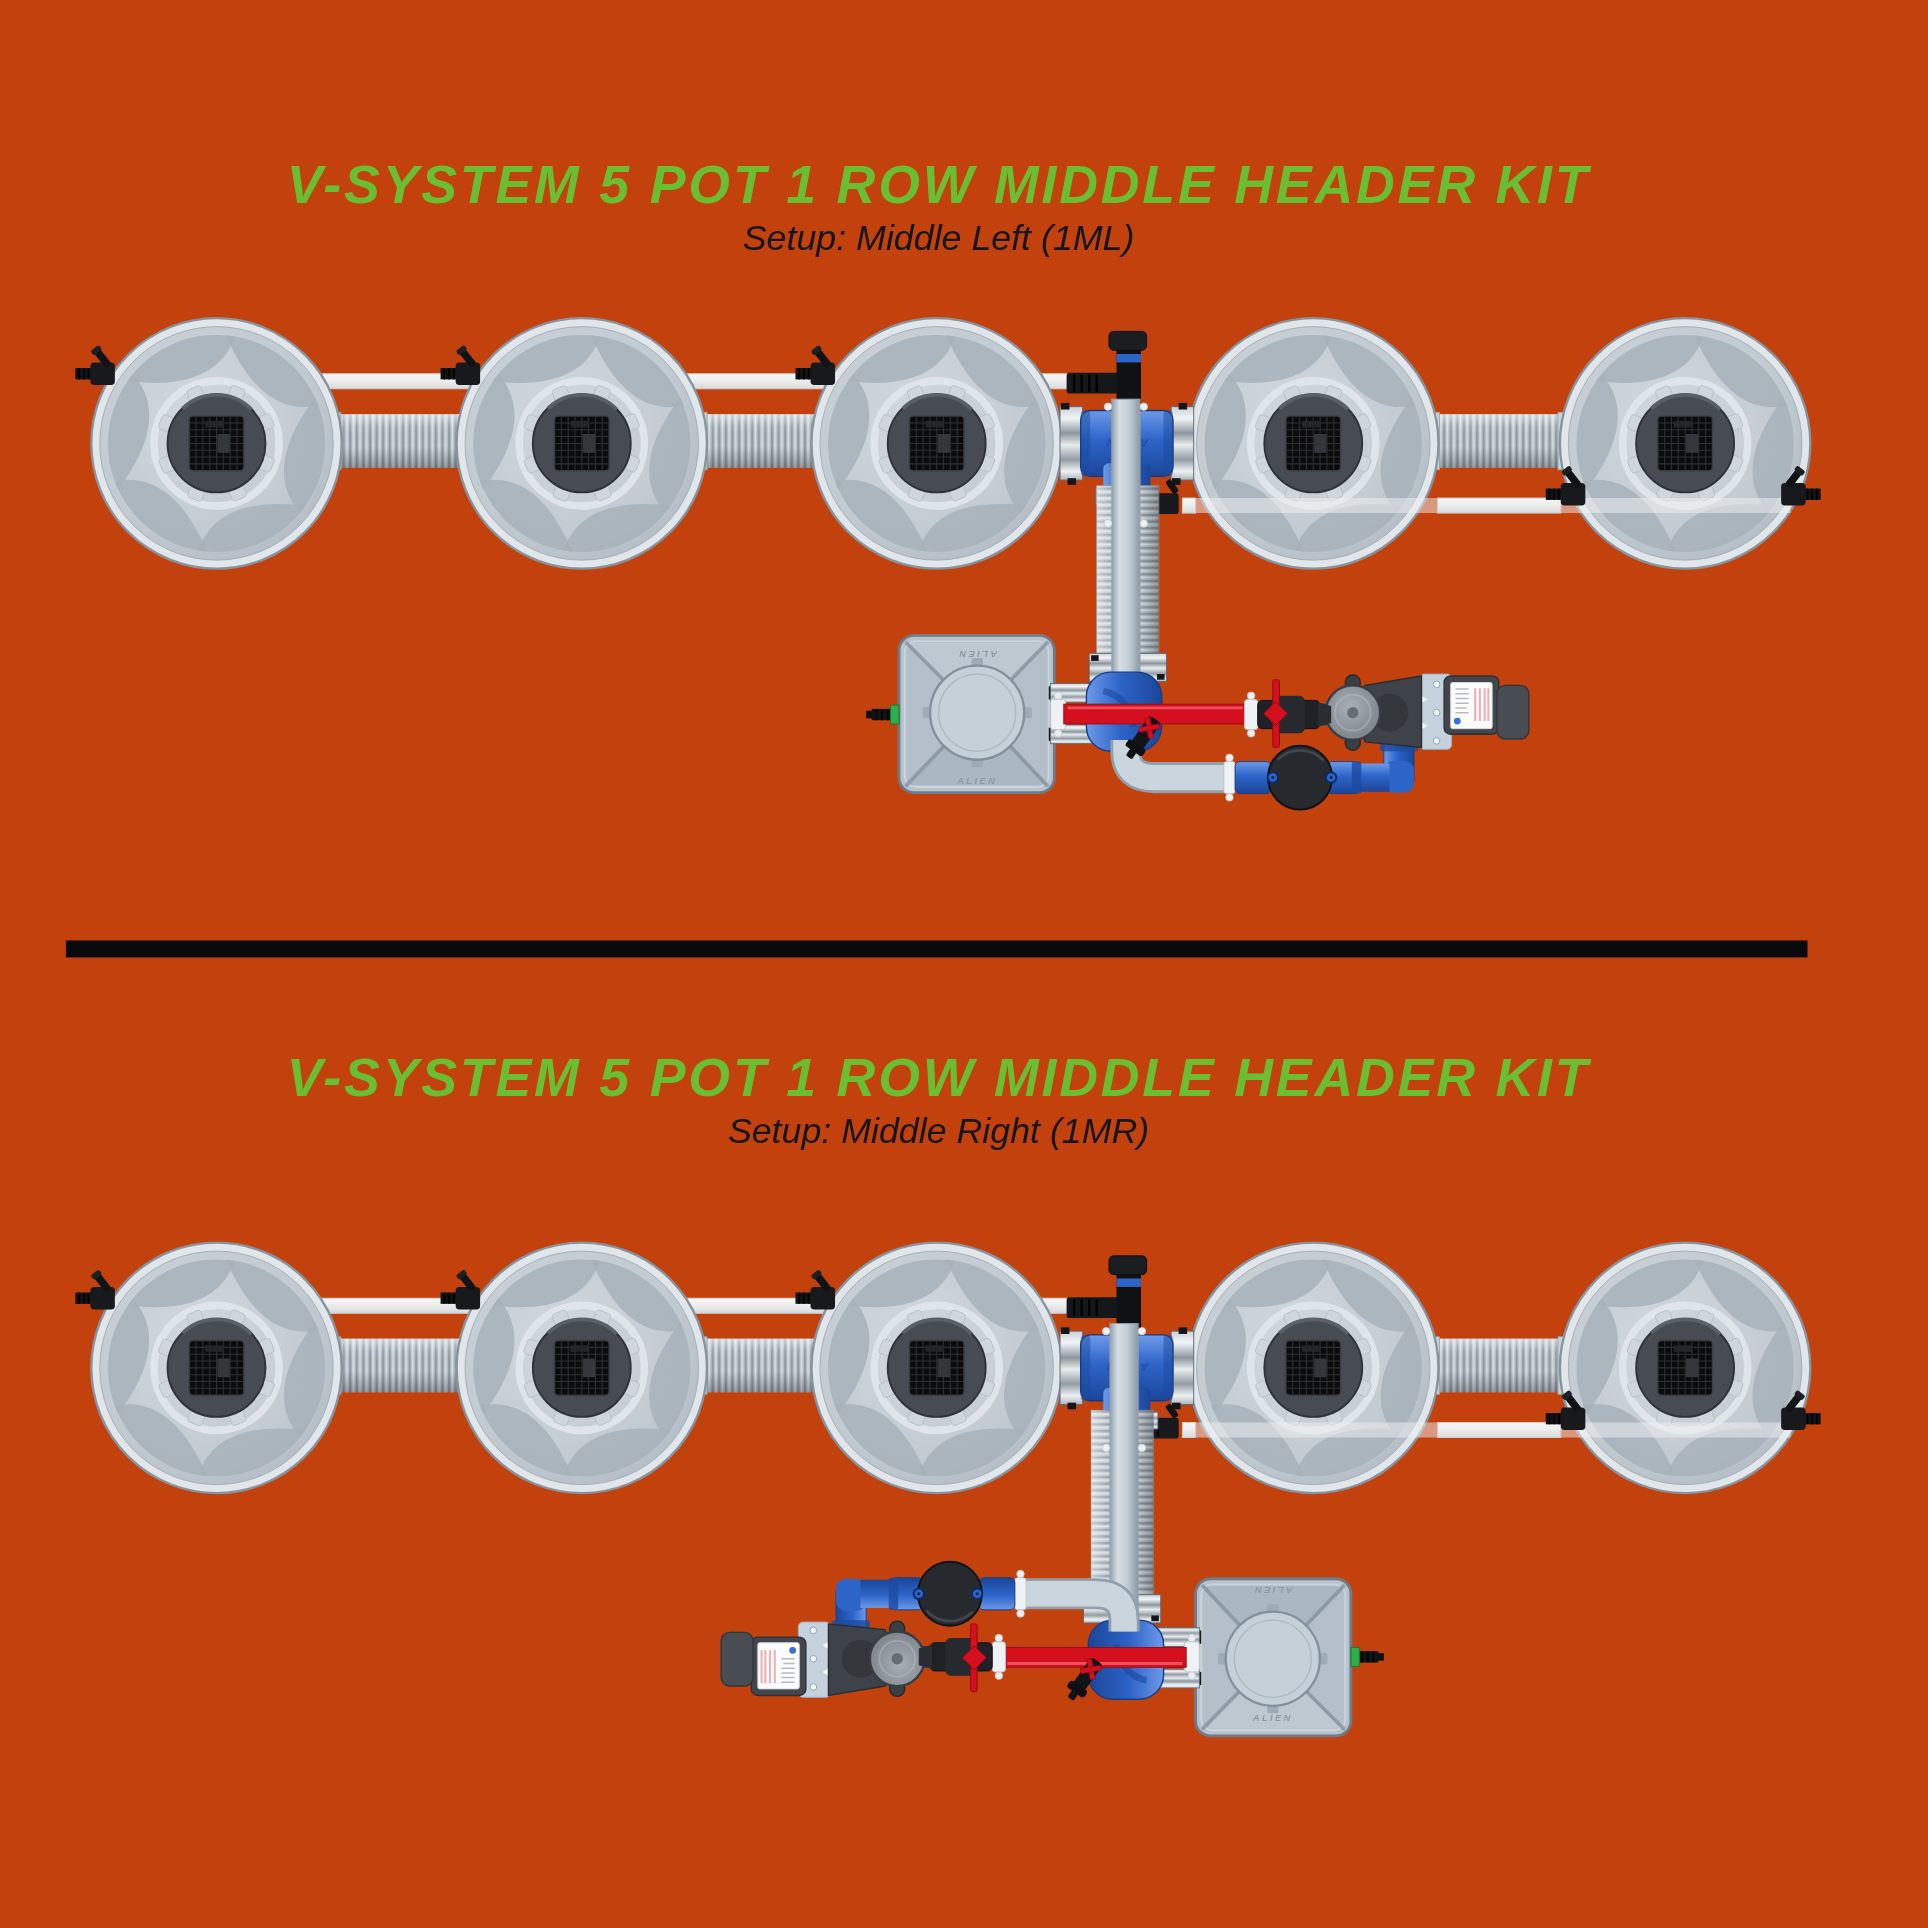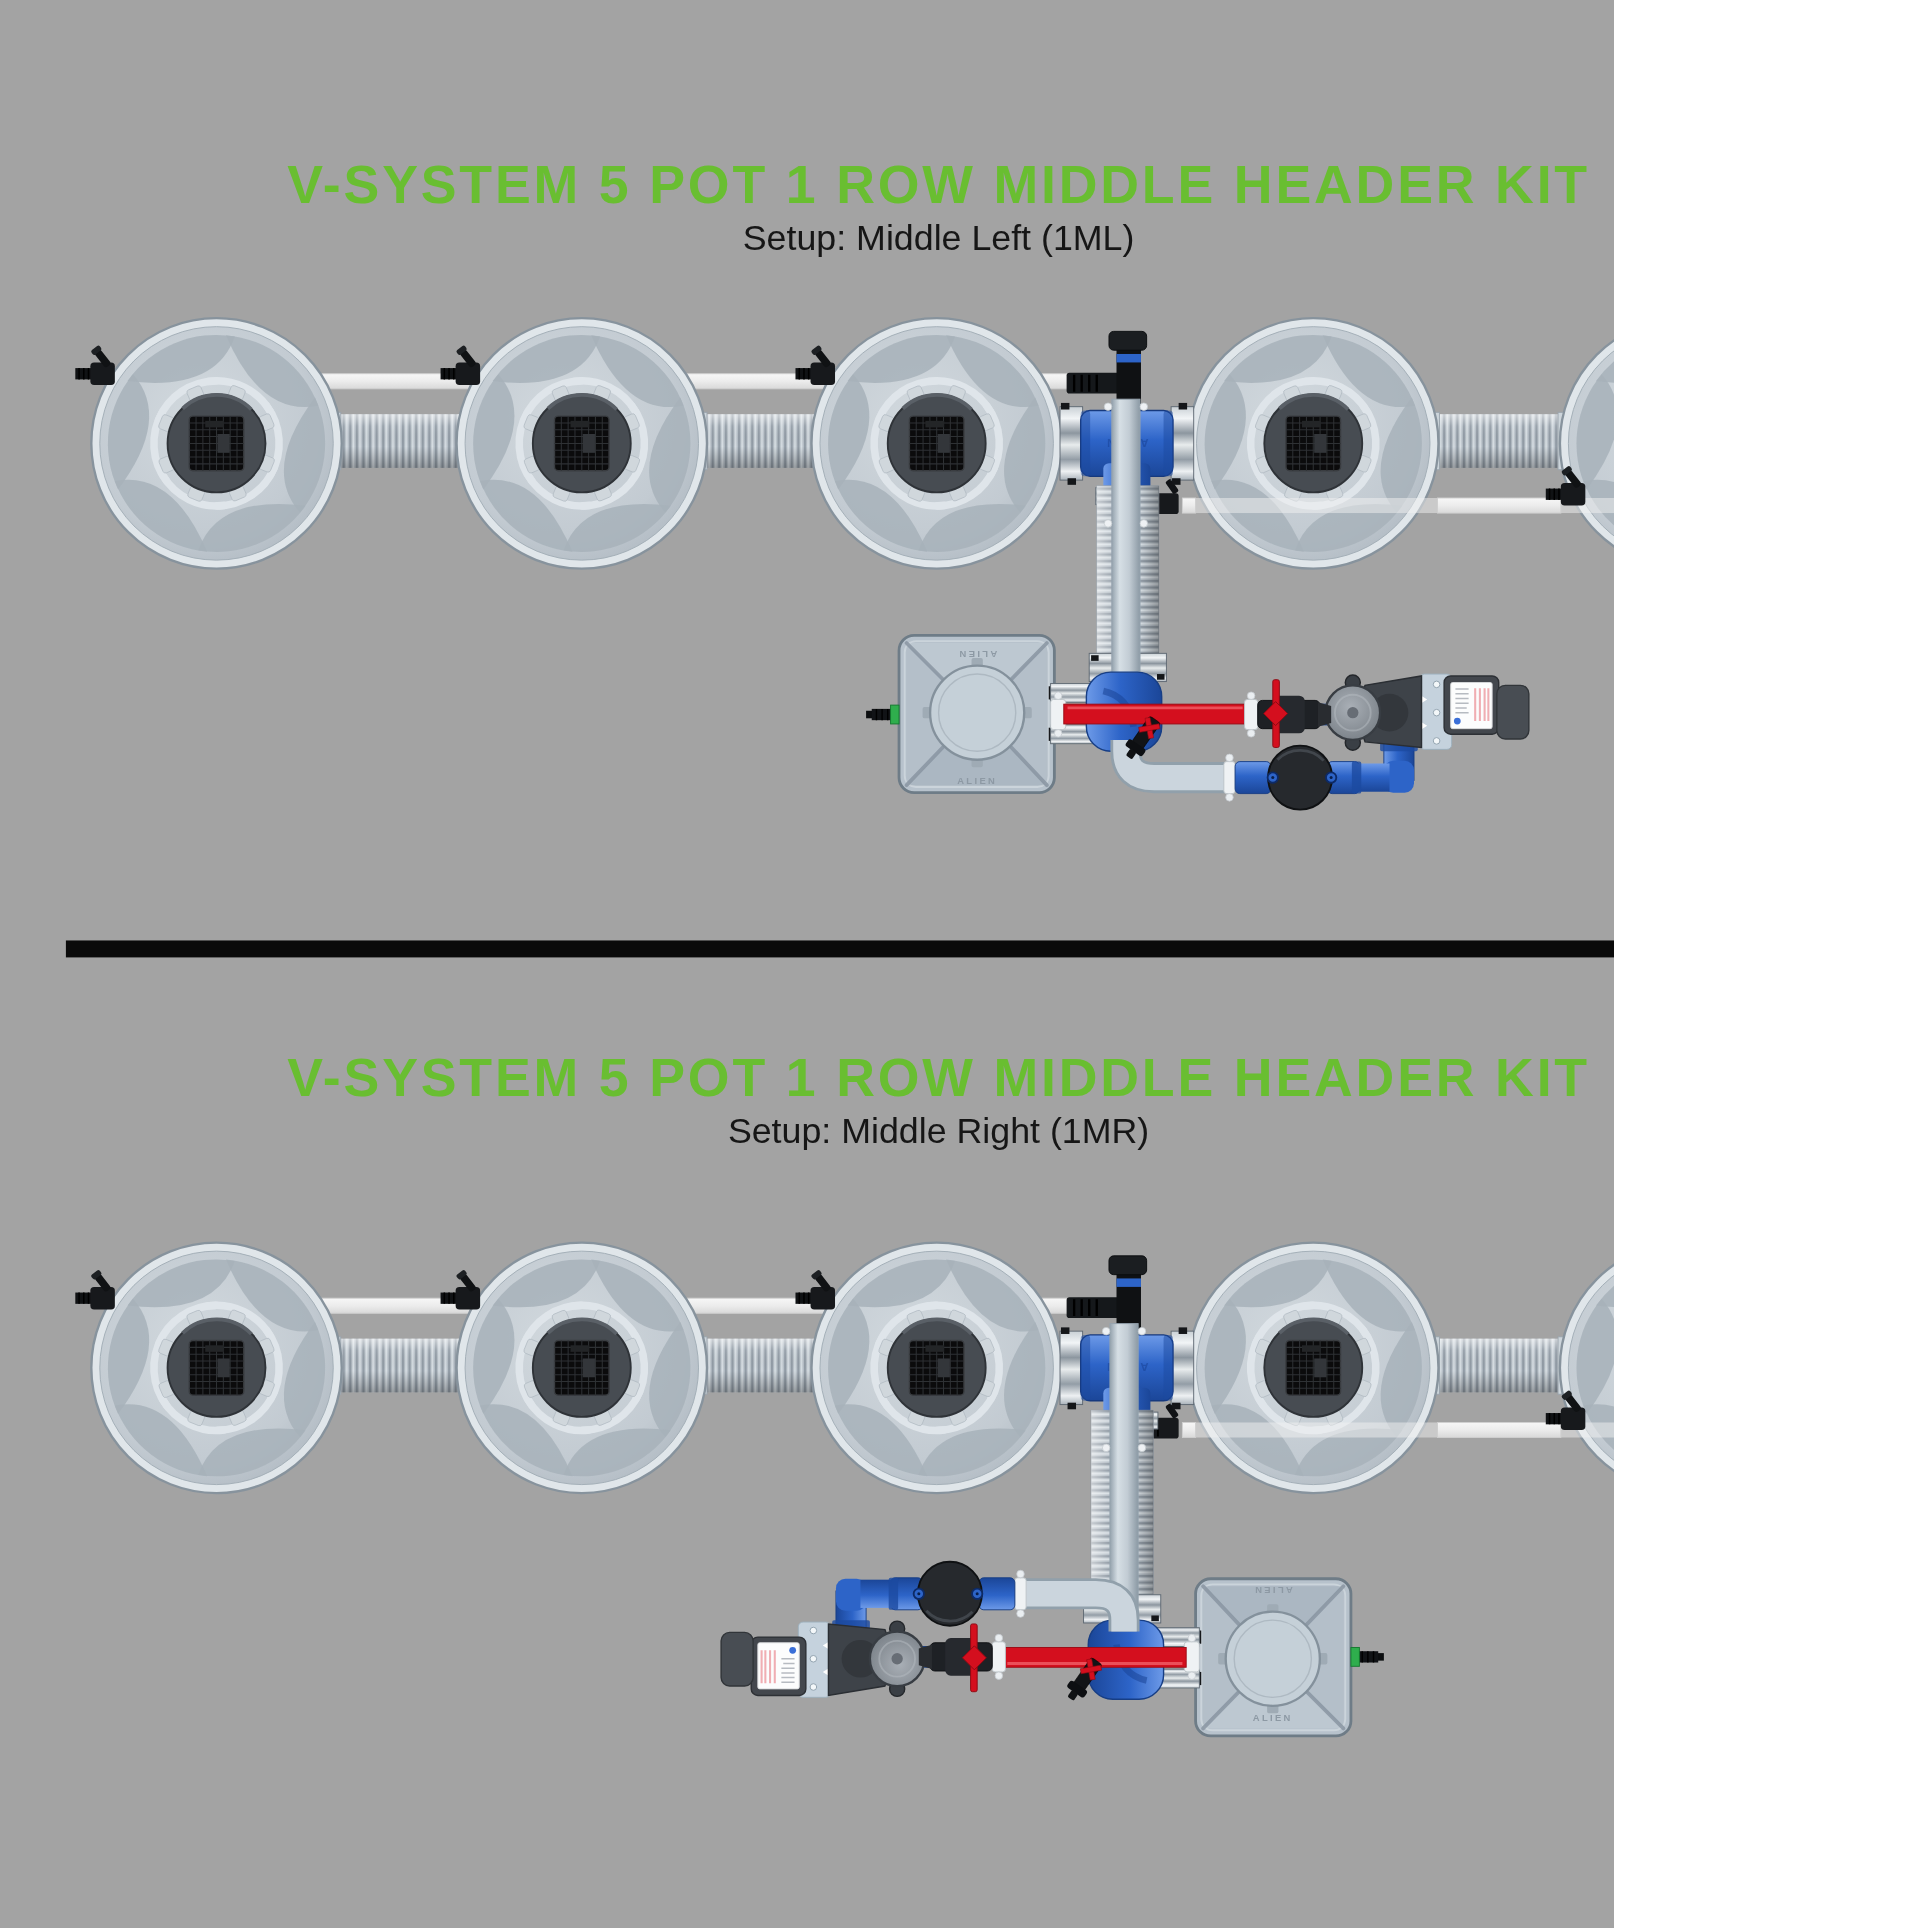--- a/index.html
+++ b/index.html
@@ -1,16 +1,16 @@
 <!DOCTYPE html>
 <html style="font-size:15px"><head>
 <meta charset="utf-8">
 <style>
   html,body{margin:0;padding:0;background:#ffffff;}
-  .page{width:1614px;height:1928px;position:relative;background:#a3a3a3;overflow:hidden;}
+  .page{width:1928px;height:1928px;position:relative;background:#c2410c;overflow:hidden;font-style:italic;}
   svg{display:block;}
   .t-title{font-family:"Liberation Sans",sans-serif;font-weight:700;font-size:57px;letter-spacing:3px;fill:#69be31;text-anchor:middle;}
   .t-sub{font-family:"Liberation Sans",sans-serif;font-weight:400;font-size:38px;fill:#161616;text-anchor:middle;}
   .t-brand{font-family:"Liberation Sans",sans-serif;font-weight:700;font-size:10px;letter-spacing:2.5px;fill:#8d99a4;text-anchor:middle;}
   .t-tee{font-family:"Liberation Sans",sans-serif;font-weight:700;font-size:12px;letter-spacing:2px;fill:#153c8c;opacity:.45;text-anchor:middle;}
 </style>
 </head>
 <body>
 
 <div class="page">

